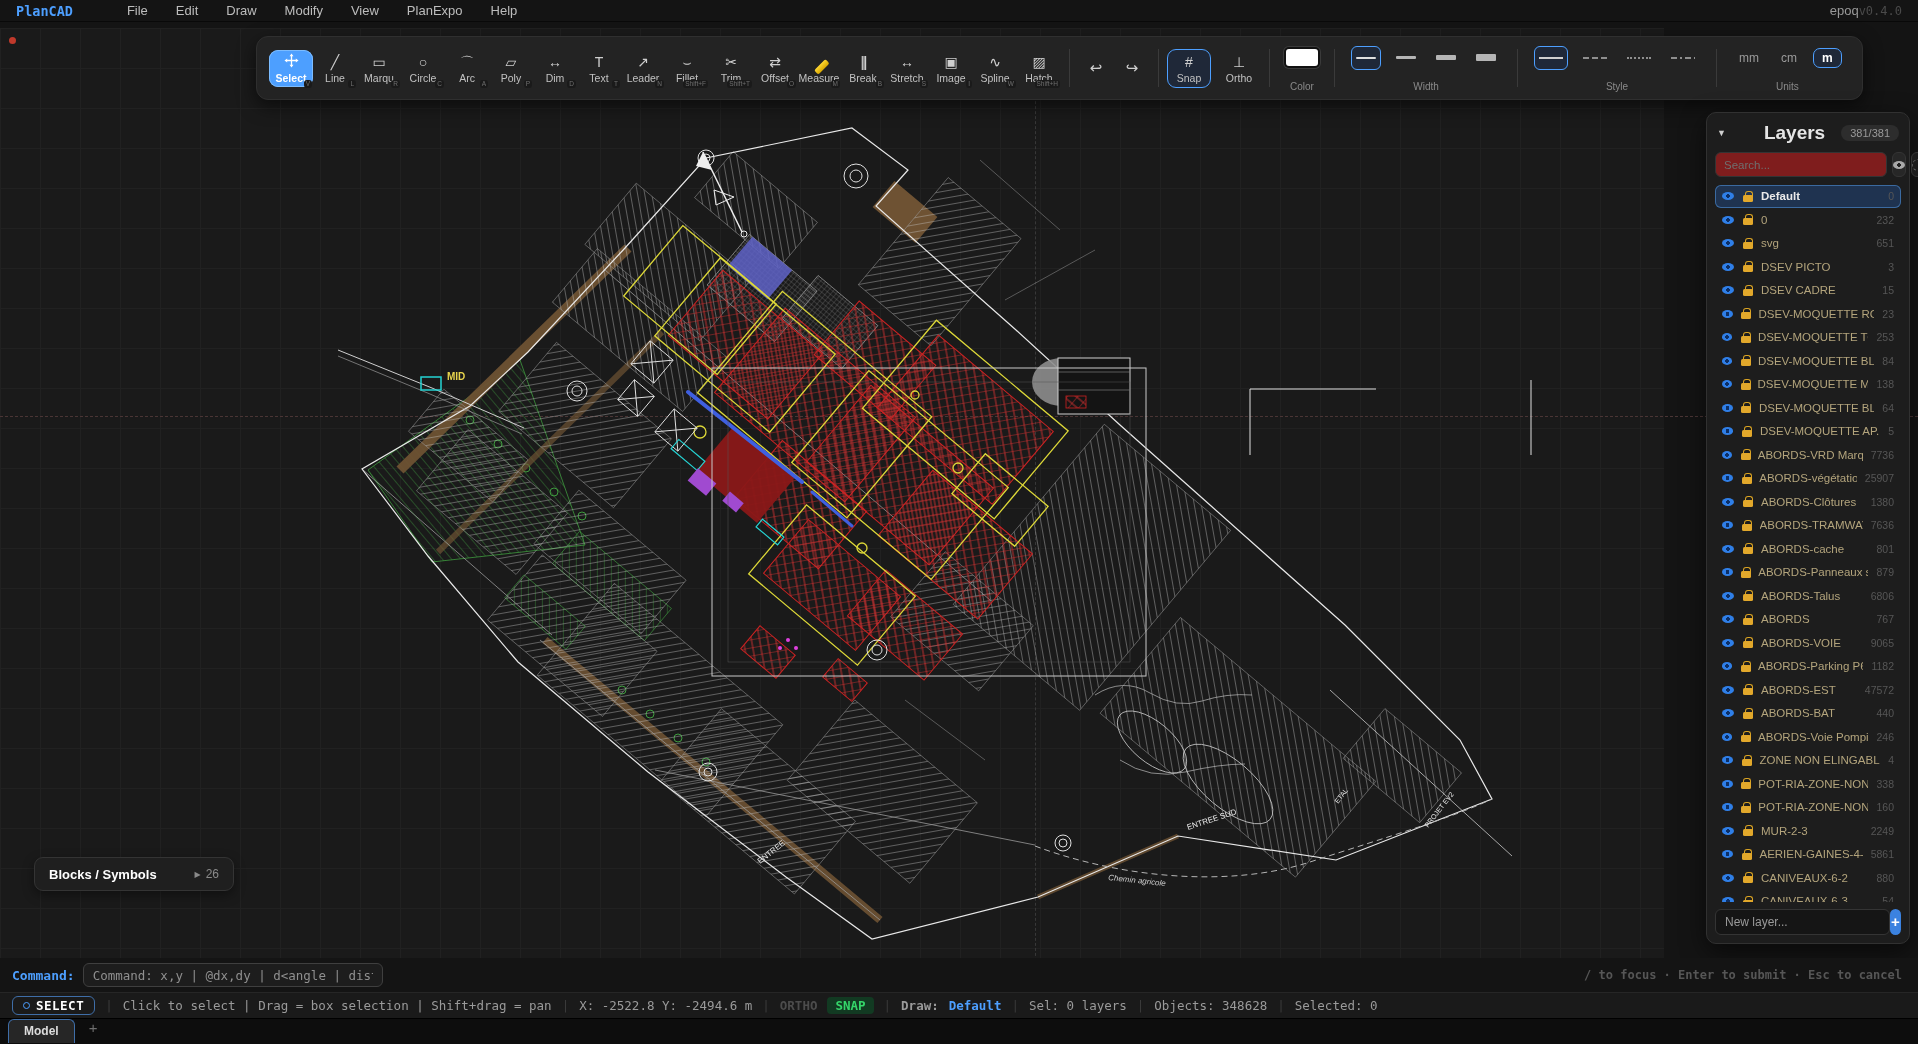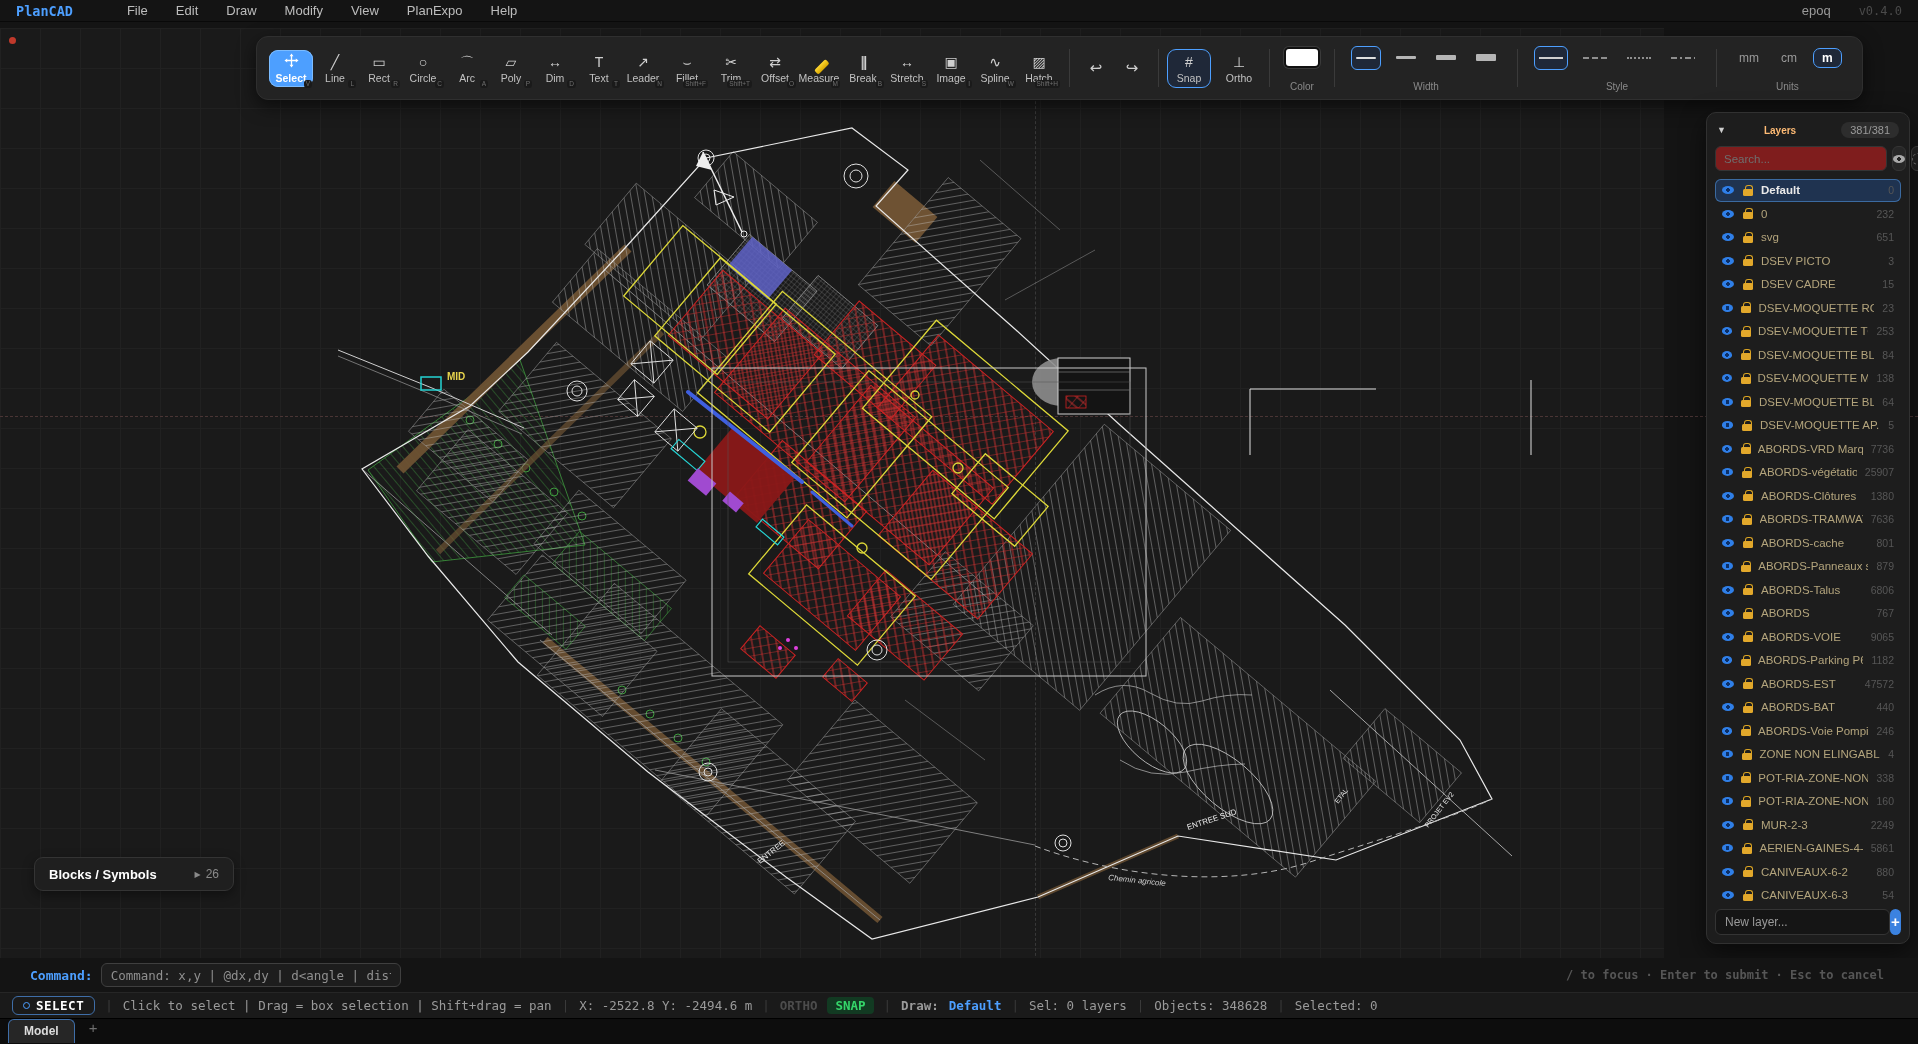--- a/index.html
+++ b/index.html
@@ -5,21 +5,21 @@
   * { margin:0; padding:0; box-sizing:border-box; }
   html,body { width:1918px; height:1044px; overflow:hidden; background:#141414;
     font-family:"Liberation Sans", sans-serif; -webkit-font-smoothing:antialiased; }
 
   
   .menubar { position:absolute; left:0; top:0; width:1918px; height:22px; background:#141414;
     border-bottom:1px solid #090909; display:flex; align-items:center; padding:0 16px; z-index:40; }
   .brand { font-family:"DejaVu Sans Mono", monospace; font-weight:bold; color:#4d9fff; font-size:13.5px; margin-right:40px; }
   .menu-item { color:#bdbdbd; font-size:13px; padding:0 14px; cursor:default; }
   .menubar .spacer { flex:1; }
-  .user-label { color:#9a9a9a; font-size:13px; margin-right:28px; }
+  .user-label { color:#9a9a9a; font-size:13px; margin-right:0; }
   .version-label { color:#4a4a4a; font-size:12px; font-family:"DejaVu Sans Mono", monospace; }
   .rec-dot { position:absolute; left:9px; top:37px; width:7px; height:7px; border-radius:50%; background:#c0392b; z-index:41; }
 
   
   .canvas { position:absolute; left:0; top:28px; width:1664px; height:930px; background:#1a1a1a;
     background-image:linear-gradient(#212121 1px, transparent 1px),
                      linear-gradient(90deg,#212121 1px, transparent 1px);
     background-size:40px 40px; z-index:1; }
   .axis-h { position:absolute; left:0; top:388px; width:1918px; height:0;
     border-top:1px dashed #4a3535; z-index:2; }
@@ -65,21 +65,21 @@
   .unit { font-size:12px; color:#9a9a9a; padding:2px 6px; cursor:pointer; }
   .unit.sel { color:#fff; font-weight:bold; border:1.5px solid #4d9fff; border-radius:7px;
     background:#1f2838; padding:2px 8px; }
 
   
   .layers-panel { position:absolute; left:1706px; top:112px; width:204px; height:832px; z-index:30;
     background:#1d1d1d; border:1px solid #313131; border-radius:10px;
     box-shadow:0 8px 24px rgba(0,0,0,.55); display:flex; flex-direction:column; padding:9px 8px 8px; }
   .lp-header { display:flex; align-items:center; gap:6px; padding:0 2px 8px; }
   .lp-caret { font-size:9px; color:#cfcfcf; cursor:pointer; }
-  .lp-title { font-size:10px; font-weight:bold; color:#fdba74;padding-left:32px; }
+  .lp-title { font-size:19px; font-weight:bold; color:#e5e5e5;padding-left:32px; }
   .lp-badge { margin-left:auto; background:#2d2d2d; color:#9a9a9a; font-size:11px;
     border-radius:10px; padding:2px 9px; }
   .lp-search-row { display:flex; gap:5px; }
   .lp-search { flex:1; height:25px; background:#7f1d1d; border:1px solid #343434; border-radius:6px;
     color:#bbb; font-size:11.5px; padding:0 8px; outline:none; }
   .lp-search::placeholder { color:#6f6f6f; }
   .icon-btn { width:27px; height:25px; background:#272727; border:1px solid #343434; border-radius:6px;
     display:flex; align-items:center; justify-content:center; cursor:pointer; }
   .icon-btn.ghost { background:#1c1c1c; }
   .eye { display:inline-block; width:12px; height:8px; border-radius:50%;
@@ -108,21 +108,21 @@
   
   .blocks-pill { position:absolute; left:34px; top:857px; width:200px; height:34px; z-index:25;
     background:#1f1f1f; border:1px solid #343434; border-radius:9px; display:flex; align-items:center;
     padding:0 14px; cursor:pointer; box-shadow:0 4px 12px rgba(0,0,0,.4); }
   .blocks-title { font-size:13px; font-weight:bold; color:#ffffff; }
   .blocks-count { margin-left:auto; color:#8a8a8a; font-size:12px; display:flex; align-items:center; gap:5px; }
   .blocks-count .tri { font-size:8px; color:#8a8a8a; }
 
   
   .command-row { position:absolute; left:0; top:958px; width:1918px; height:34px; background:#141414;
-    display:flex; align-items:center; padding:0 28px; z-index:35; }
+    display:flex; align-items:center; padding:0 10px; z-index:35; }
   .cmd-label { font-family:"DejaVu Sans Mono", monospace; font-weight:bold; color:#4d9fff; font-size:13px; margin:0 8px 0 2px; }
   .cmd-input { width:300px; height:24px; background:#1d1d1d; border:1px solid #3f3f3f; border-radius:6px;
     font-family:"DejaVu Sans Mono", monospace; font-size:12.5px; color:#9a9a9a; padding:0 9px; outline:none; }
   .cmd-input::placeholder { color:#8f8f8f; }
   .cmd-hint { margin-left:auto; font-family:"DejaVu Sans Mono", monospace; font-size:12px; color:#565656; padding-right:6px;font-weight:bold; }
 
   .statusbar { position:absolute; left:0; top:992px; width:1918px; height:26px; background:#1a1a1a;
     border-top:1px solid #262626; display:flex; align-items:center; gap:10px; padding:0 12px; z-index:35;
     font-family:"DejaVu Sans Mono", monospace; font-size:12.5px; color:#9a9a9a; }
   .sel-pill { display:flex; align-items:center; gap:6px; border:1.5px solid #3f6ea8; border-radius:6px;
@@ -360,21 +360,21 @@
         <span class="t-label">Select</span>
         <span class="t-key">V</span>
       </div>
       <div class="tool">
         <span class="t-icon">╱</span>
         <span class="t-label">Line</span>
         <span class="t-key">L</span>
       </div>
       <div class="tool">
         <span class="t-icon">▭</span>
-        <span class="t-label">Rect</span>
+        <span class="t-label">Marqu</span>
         <span class="t-key">R</span>
       </div>
       <div class="tool">
         <span class="t-icon">○</span>
         <span class="t-label">Circle</span>
         <span class="t-key">C</span>
       </div>
       <div class="tool">
         <span class="t-icon">⌒</span>
         <span class="t-label">Arc</span>

